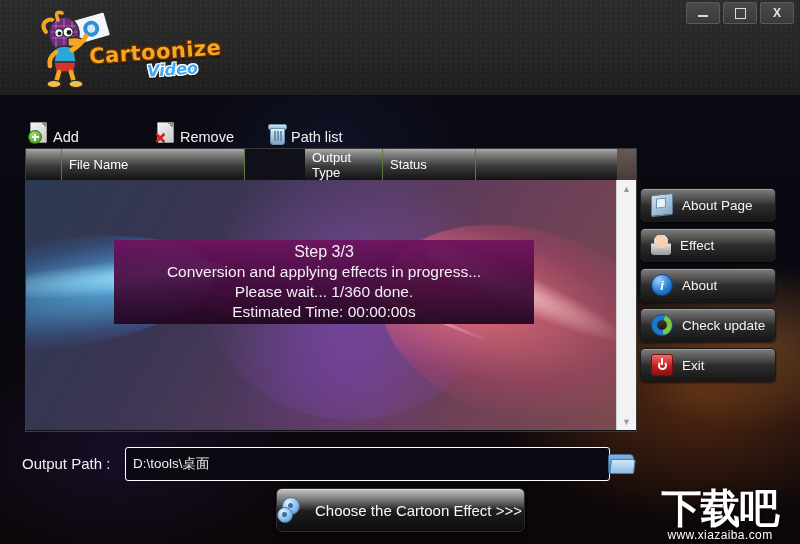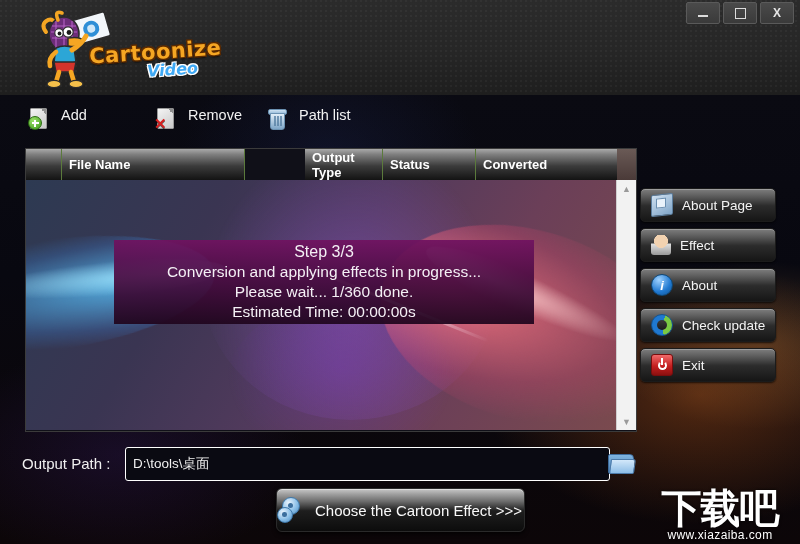--- a/index.html
+++ b/index.html
@@ -71,21 +71,21 @@
       radial-gradient(ellipse 300px 180px at 700px 300px, rgba(255,120,30,.30), rgba(0,0,0,0) 72%),
       radial-gradient(ellipse 220px 120px at 760px 250px, rgba(255,180,90,.22), rgba(0,0,0,0) 70%),
       radial-gradient(ellipse 260px 150px at 120px 360px, rgba(60,30,110,.28), rgba(0,0,0,0) 72%),
       radial-gradient(ellipse 200px 140px at 330px 60px, rgba(30,40,90,.30), rgba(0,0,0,0) 75%),
       linear-gradient(180deg,#0a0a12 0%, #080810 40%, #0c0608 100%);
   }
 
   
   .toolbar{position:absolute;left:0;top:108px;width:640px;height:38px;}
   .tool-item{
-    position:absolute;top:0;height:36px;display:flex;align-items:flex-start;gap:14px;
+    position:absolute;top:0;height:36px;display:flex;align-items:flex-end;gap:6px;
     color:#f2f2f2;font-size:14.5px;
   }
   .tool-item .t-label{line-height:1;}
   .ti-add{left:28px;}
   .ti-remove{left:155px;}
   .ti-clear{left:268px;}
   .icon-doc{position:relative;width:19px;height:22px;flex:0 0 19px;}
   .icon-doc .page{
     position:absolute;left:2px;top:0;width:15px;height:19px;
     background:linear-gradient(145deg,#f4f4f4,#c9c9c9);
@@ -123,21 +123,21 @@
   .icon-trash .can::before{
     content:"";position:absolute;left:3px;top:2px;width:1.5px;height:10px;background:rgba(90,130,165,.8);
     box-shadow:3px 0 0 rgba(90,130,165,.8), 6px 0 0 rgba(90,130,165,.8);
   }
 
   
   .list-panel{
     position:absolute;left:25px;top:148px;width:610px;height:282px;
     border:1px solid #3b3b3b;background:#101018;
   }
-  .thead{display:flex;height:31px;font-weight:bold;}
+  .thead{display:flex;height:31px;}
   .th{
     background:linear-gradient(180deg,#a9a9a9 0%,#7e7e7e 18%,#3b3b3b 55%,#131313 100%);
     border-right:1.5px solid #5b7a3c;
     color:#fff;font-size:13px;display:flex;align-items:center;
     padding-left:7px;box-sizing:border-box;
   }
   .th-check{width:36px;padding-left:0;}
   .th-name{width:183px;}
   .th-size{width:60px;margin-top:40px;}
   .th-dur{width:62px;}
@@ -476,21 +476,20 @@
   </div>
 
   <div class="list-panel">
 
     <div class="thead">
       <div class="th th-check"></div>
       <div class="th th-name">File Name</div>
       <div class="th th-size">Size</div>
       <div class="th th-type">Output Type</div>
       <div class="th th-status">Status</div>
-      <div class="th th-conv">Converted</div>
       <div class="th th-pad"></div>
     </div>
     <div class="hdr-scroll-cap"></div>
 
     <div class="trow">
       <div class="td td-check">
         <span class="check-badge"></span>
       </div>
       <div class="td td-name">C:\Users\pc\Videos\Joint video.avi</div>
       <div class="td td-size">1.16 MB</div>

